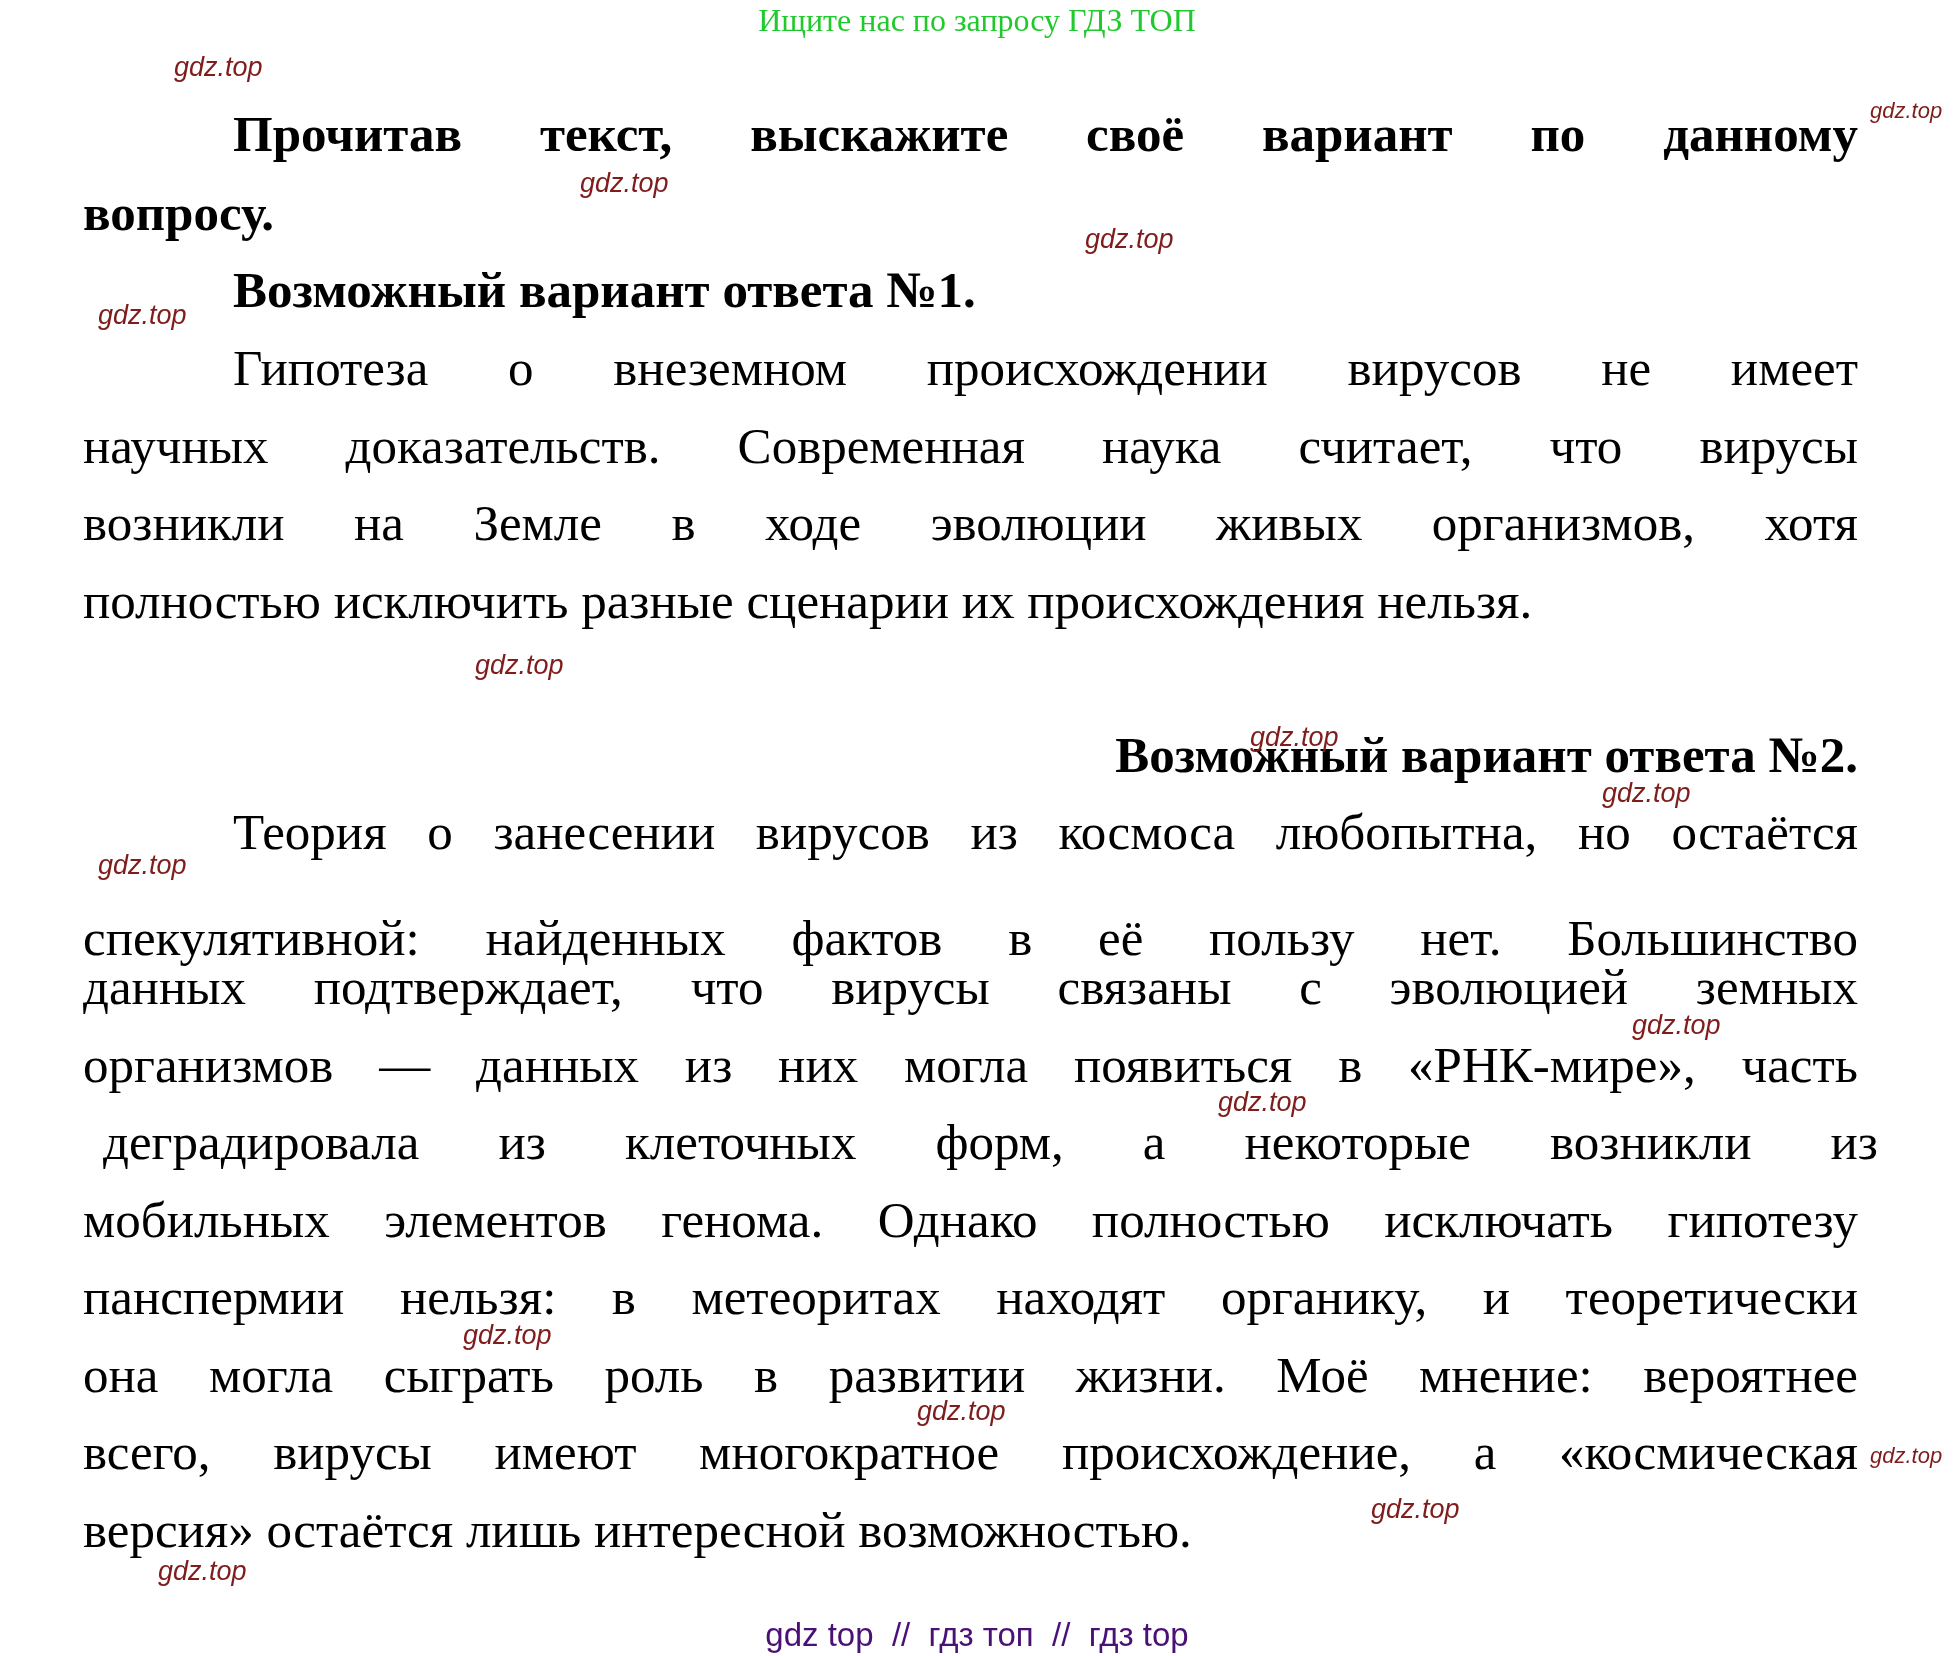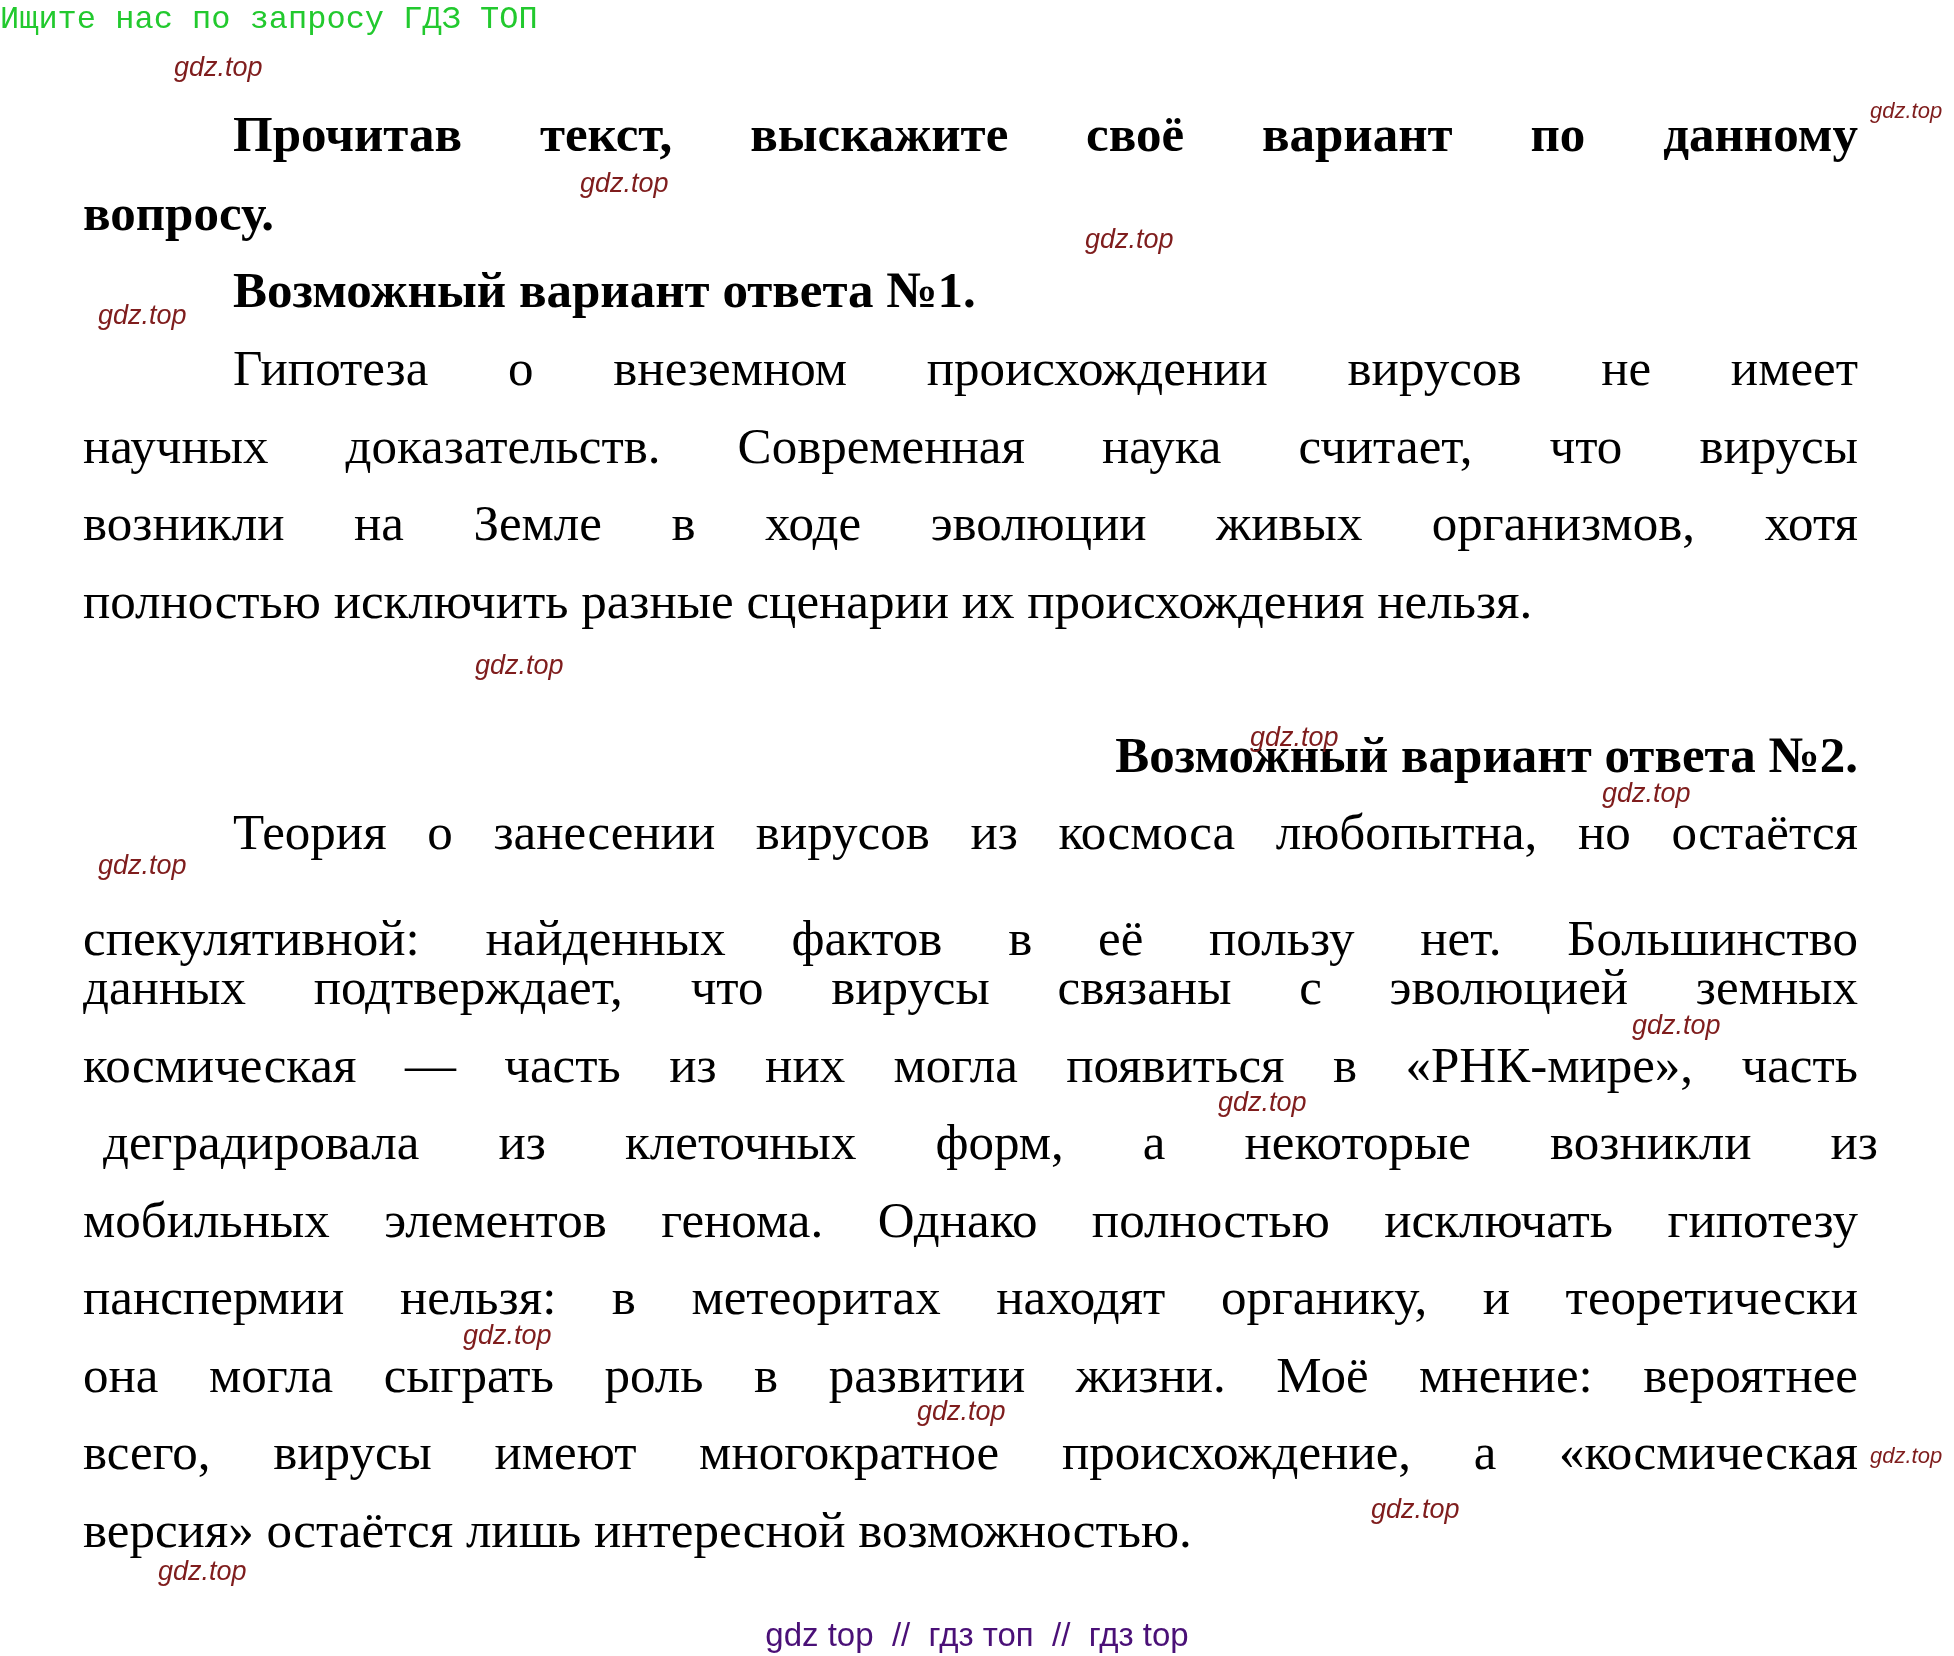--- a/index.html
+++ b/index.html
@@ -1,19 +1,19 @@
 <!DOCTYPE html>
 <html><head>
 <meta charset="utf-8">
 <style>
   html, body { margin:0; padding:0; background:#ffffff; }
   body { width:1954px; height:1656px; position:relative; overflow:hidden; }
   .top-banner {
     position:absolute; left:0; right:0; top:0; height:40px;
-    font-family:Liberation Mono, monospace;
+    text-align:center; font-family:Liberation Serif, serif;
     font-size:32px; line-height:40px; color:#22c92e;
   }
   .footer {
     position:absolute; left:0; right:0; top:1614px; height:42px;
     text-align:center; font-family:"Liberation Sans", sans-serif;
     font-size:33px; line-height:42px; color:#4a1077; white-space:pre;
   }
   .doc {
     position:absolute; left:83px; width:1775px; top:0;
     font-family:"Liberation Serif", serif; color:#000;
@@ -43,21 +43,21 @@
   <div class="line indent bold" style="top:260px;">Возможный вариант ответа №1.</div>
   <div class="line just indent" style="top:338px;">Гипотеза о внеземном происхождении вирусов не имеет</div>
   <div class="line just" style="top:416px;">научных доказательств. Современная наука считает, что вирусы</div>
   <div class="line just" style="top:493px;">возникли на Земле в ходе эволюции живых организмов, хотя</div>
   <div class="line" style="top:571px;">полностью исключить разные сценарии их происхождения нельзя.</div>
 
   <div class="line indent bold" style="top:725px;text-align:right;">Возможный вариант ответа №2.</div>
   <div class="line just indent" style="top:802px;">Теория о занесении вирусов из космоса любопытна, но остаётся</div>
   <div class="line just" style="top:908px;">спекулятивной: найденных фактов в её пользу нет. Большинство</div>
   <div class="line just" style="top:957px;">данных подтверждает, что вирусы связаны с эволюцией земных</div>
-  <div class="line just" style="top:1035px;">космическая — часть из них могла появиться в «РНК-мире», часть</div>
+  <div class="line just" style="top:1035px;">организмов — данных из них могла появиться в «РНК-мире», часть</div>
   <div class="line just" style="top:1112px;margin-left:20px;">деградировала из клеточных форм, а некоторые возникли из</div>
   <div class="line just" style="top:1190px;">мобильных элементов генома. Однако полностью исключать гипотезу</div>
   <div class="line just" style="top:1267px;">панспермии нельзя: в метеоритах находят органику, и теоретически</div>
   <div class="line just" style="top:1345px;">она могла сыграть роль в развитии жизни. Моё мнение: вероятнее</div>
   <div class="line just" style="top:1422px;">всего, вирусы имеют многократное происхождение, а «космическая</div>
   <div class="line" style="top:1500px;">версия» остаётся лишь интересной возможностью.</div>
 </div>
 
 <div class="wm" style="left:174px;top:52px;">gdz.top</div>
 <div class="wm small" style="left:1870px;top:96px;">gdz.top</div>

